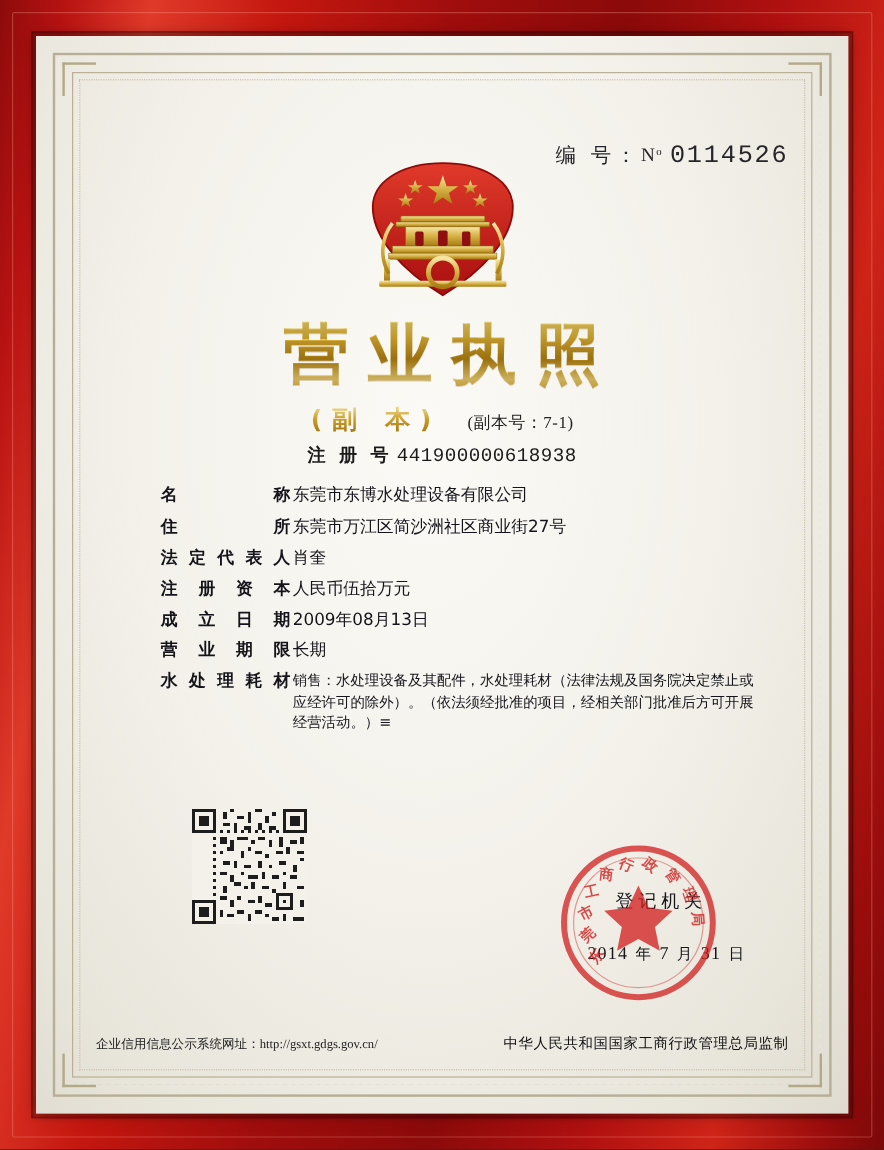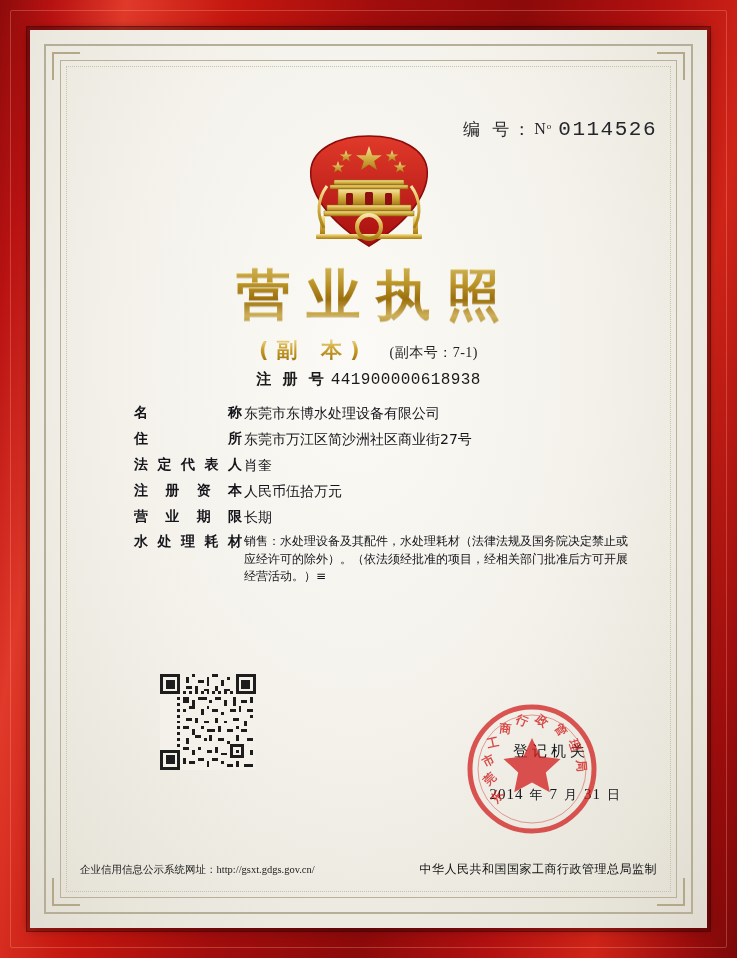--- a/index.html
+++ b/index.html
@@ -413,20 +413,24 @@
           <div class="field-label">住所</div>
           <div class="field-value">东莞市万江区简沙洲社区商业街27号</div>
         </div>
         <div class="field-row">
           <div class="field-label">法定代表人</div>
           <div class="field-value">肖奎</div>
         </div>
         <div class="field-row">
           <div class="field-label">注册资本</div>
           <div class="field-value">人民币伍拾万元</div>
+        </div>
+        <div class="field-row">
+          <div class="field-label">成立日期</div>
+          <div class="field-value">2009年08月13日</div>
         </div>
         <div class="field-row">
           <div class="field-label">营业期限</div>
           <div class="field-value">长期</div>
         </div>
         <div class="field-row">
           <div class="field-label">水处理耗材</div>
           <div class="field-value scope"><span>销售：水处理设备及其配件，水处理耗材（法律法规及国务院决定禁止或应经许可的除外）。（依法须经批准的项目，经相关部门批准后方可开展经营活动。）</span><span class="scope-end">≡</span></div>
         </div>
       </div>

